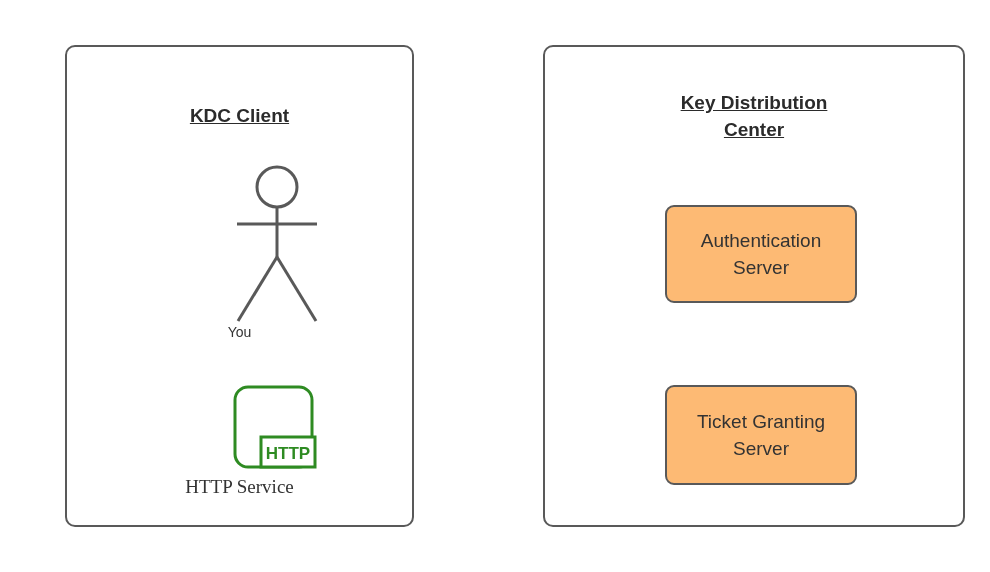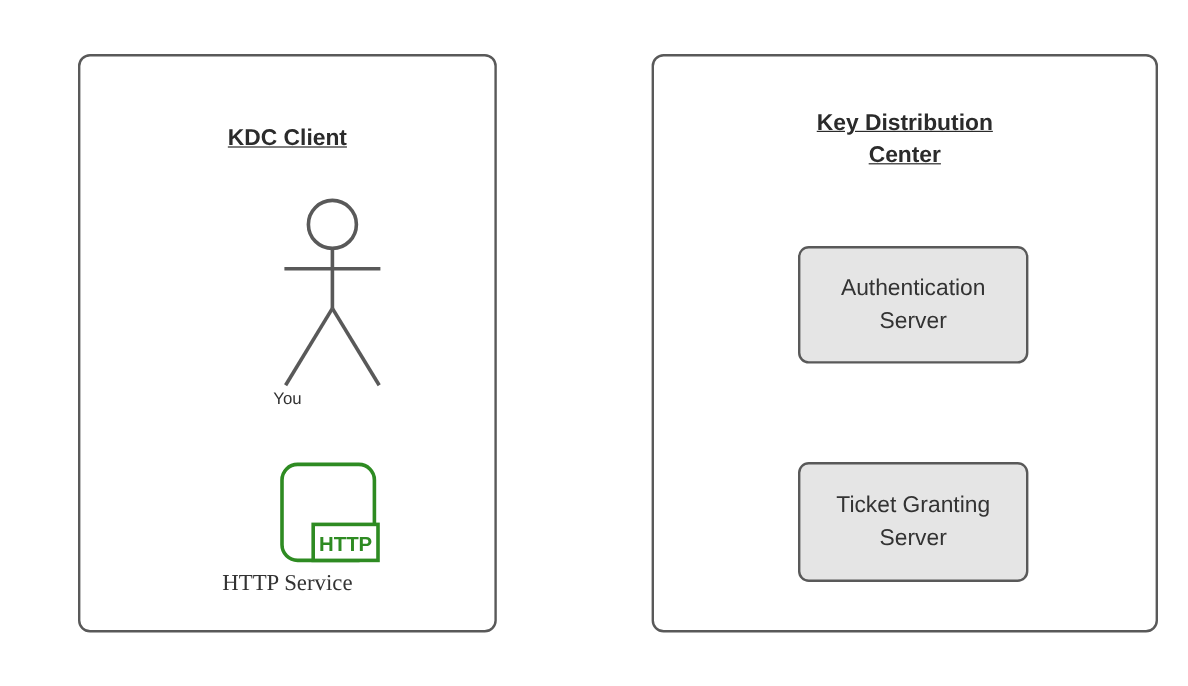--- a/index.html
+++ b/index.html
@@ -71,21 +71,21 @@
     color: #333333;
     font-family: Liberation Serif, serif;
   }
 
   .server-box {
     position: absolute;
     left: 120px;
     width: 192px;
     border: 2px solid #595959;
     border-radius: 9px;
-    background: #e5e5e5;
+    background: #fdba74;
     box-sizing: border-box;
     display: flex;
     align-items: center;
     justify-content: center;
     text-align: center;
     font-size: 19px;
     line-height: 27px;
     color: #333333;
   }
   .server-box span { display: inline-block; max-width: 172px; }

